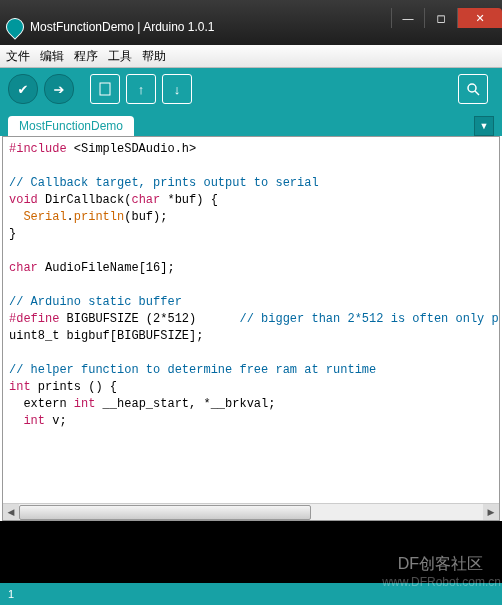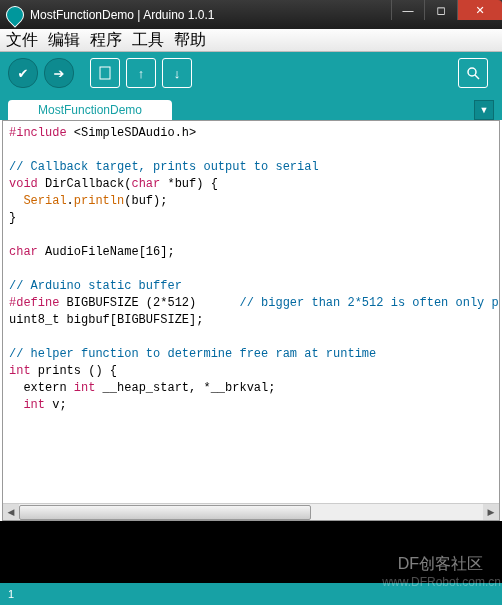--- a/index.html
+++ b/index.html
@@ -1,30 +1,30 @@
 <!DOCTYPE html>
 <html><head>
 <meta charset="utf-8">
 <style>
 body{margin:0;font-family:"Microsoft YaHei",Arial,sans-serif;background:#888;width:502px;height:605px;overflow:hidden;position:relative}
 .window{width:502px;height:605px;background:#fff;display:flex;flex-direction:column;box-shadow:0 0 8px rgba(0,0,0,.5)}
-.titlebar{background:linear-gradient(to bottom,#3a3a3a,#1e1e1e);height:29px;display:flex;align-items:center;padding:0 0 0 6px;color:#fff;font-size:12px}
+.titlebar{background:linear-gradient(to bottom,#3a3a3a,#1e1e1e);height:37px;display:flex;align-items:center;padding:8px 0 0 6px;color:#fff;font-size:12px}
 .titlebar .ico{width:16px;height:16px;background:#00979c;border-radius:50% 50% 0 50%;border:1px solid #fff;margin-right:6px;transform:rotate(45deg)}
 .titlebar .title{flex:1}
 .winbtns{display:flex;height:100%}
 .winbtn{width:32px;height:20px;display:flex;align-items:center;justify-content:center;font-size:11px;color:#fff;border-left:1px solid #555}
 .winbtn.close{background:#c94030;width:44px;border-top-right-radius:4px}
-.menubar{background:linear-gradient(to bottom,#fdfdfd,#e8e8e8);height:22px;display:flex;align-items:center;padding:0 6px;font-size:16px;border-bottom:1px solid #bbb}
+.menubar{background:linear-gradient(to bottom,#fdfdfd,#e8e8e8);height:22px;display:flex;align-items:center;padding:0 6px;font-size:12px;border-bottom:1px solid #bbb}
 .menubar span{margin-right:10px;cursor:default}
 .toolbar{background:#17a1a5;height:42px;display:flex;align-items:center;padding:0 8px}
 .tbtn{width:28px;height:28px;border-radius:14px;background:#0d8a8f;margin-right:6px;display:flex;align-items:center;justify-content:center;color:#fff;font-size:13px;border:1px solid #0a6e72}
 .tbtn.sq{border-radius:3px;background:#17a1a5;border:1px solid #fff}
 .toolbar .spacer{flex:1}
 .tabstrip{background:#17a1a5;height:26px;display:flex;align-items:flex-end;padding:0 8px}
-.tab{background:#fff;color:#17a1a5;font-size:12px;padding:3px 30px;border-radius:4px 4px 0 0}
+.tab{background:#fff;color:#17a1a5;font-size:12px;padding:3px 11px;border-radius:4px 4px 0 0}
 .tabstrip .drop{margin-left:auto;width:18px;height:18px;background:#0d8a8f;border:1px solid #0a6e72;display:flex;align-items:center;justify-content:center;color:#fff;font-size:9px}
 .editor-wrap{position:relative;flex:1;min-height:0;display:flex;flex-direction:column;background:#fff;border:1px solid #999;margin:0 2px}
 .editor{flex:1;overflow:hidden;padding:4px 6px;font-family:"Courier New",monospace;font-size:12px;line-height:17px;white-space:pre;color:#000}
 .kw{color:#be185d}
 .fn{color:#cc6600}
 .com{color:#0369a1}
 .hscroll{height:16px;background:#eee;border-top:1px solid #ccc;position:relative}
 .hscroll .larrow,.hscroll .rarrow{position:absolute;top:0;width:16px;height:16px;background:#ddd;display:flex;align-items:center;justify-content:center;font-size:9px;color:#555}
 .hscroll .larrow{left:0}
 .hscroll .rarrow{right:0}

